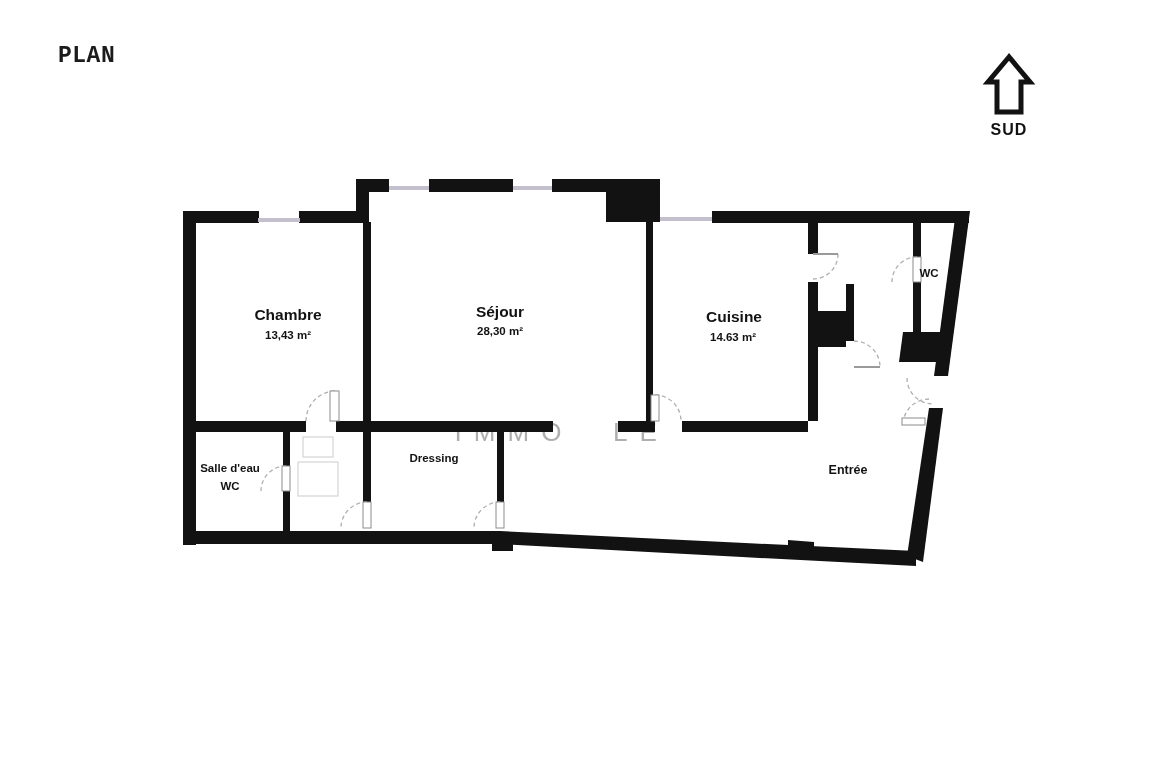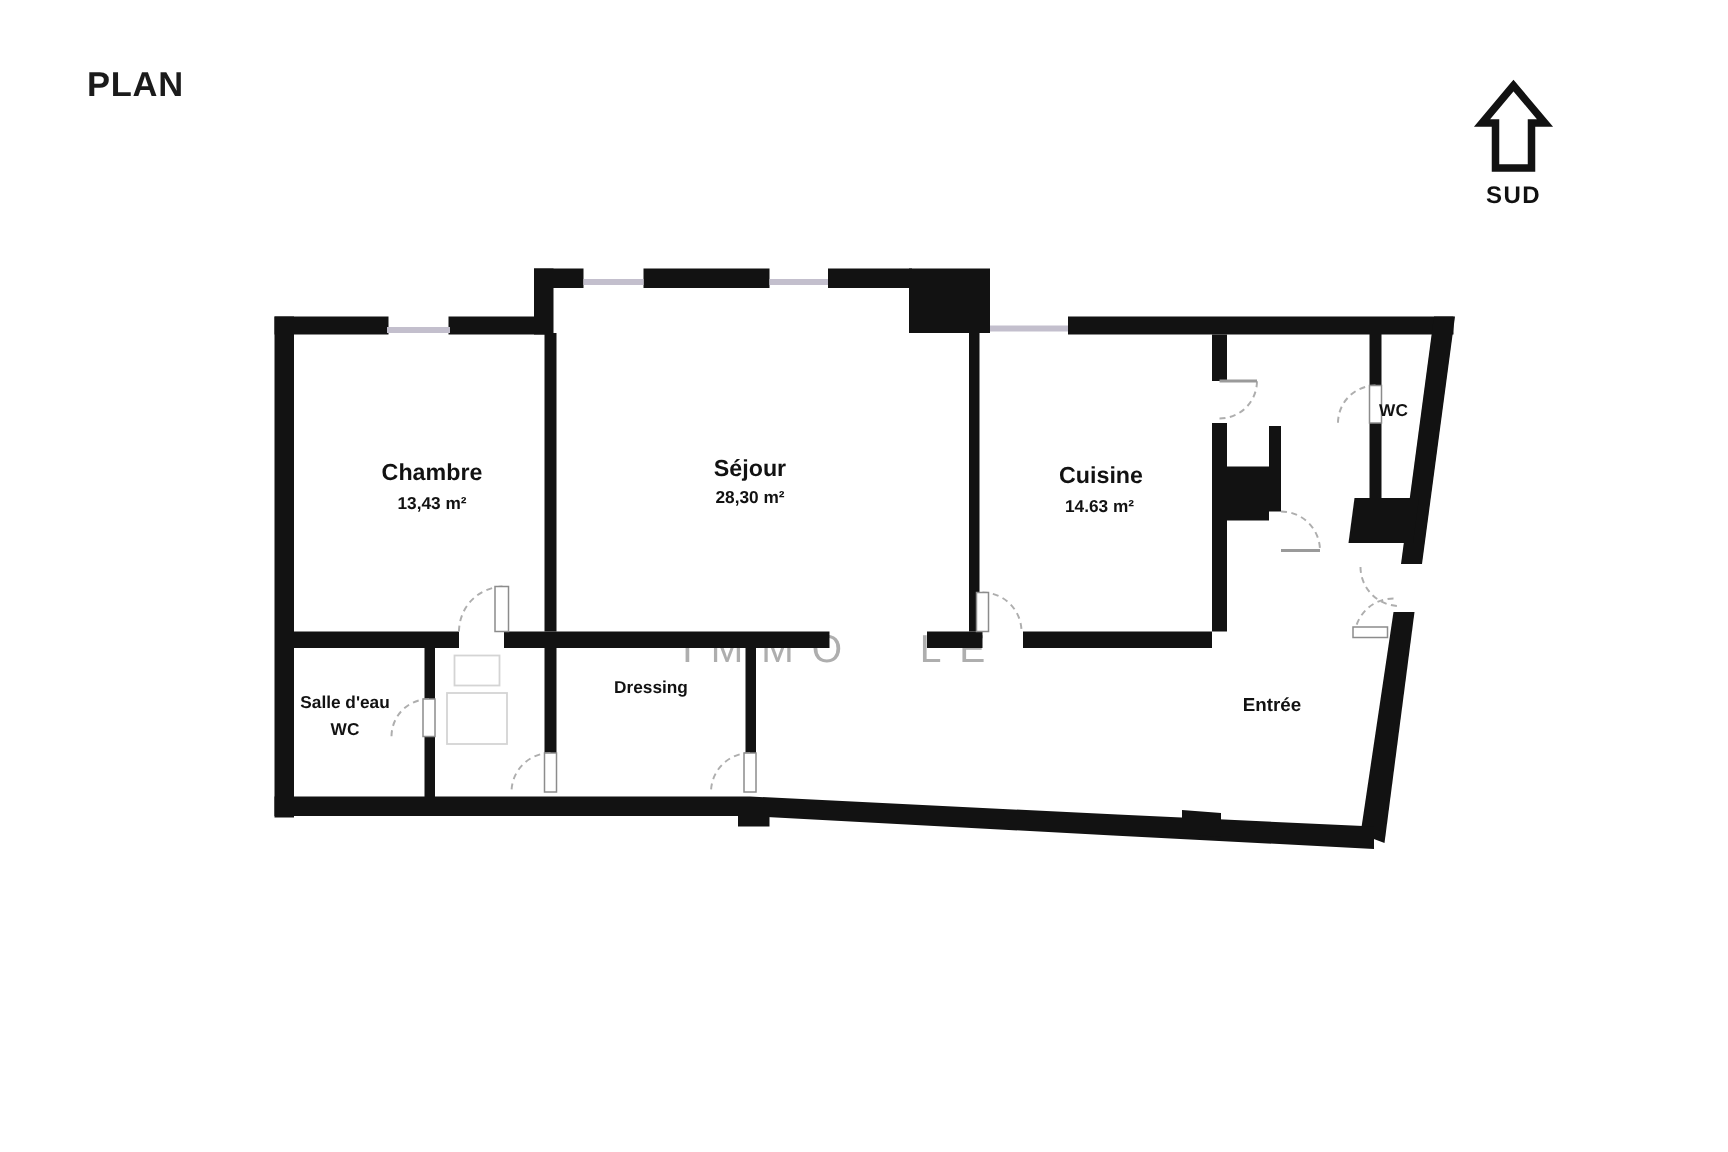--- a/index.html
+++ b/index.html
@@ -1,19 +1,19 @@
 <!DOCTYPE html>
 <html><head>
 <meta charset="utf-8">
 <style>
   html,body{margin:0;padding:0;background:#fff;}
   .page{position:relative;width:1152px;height:768px;overflow:hidden;background:#fff;
         font-family:"Liberation Sans",sans-serif;}
   .title{position:absolute;left:58px;top:43px;font-size:23px;font-weight:bold;
-         color:#1b1b1b;letter-spacing:.5px;}
+         color:#1b1b1b;letter-spacing:.5px;font-family:Liberation Mono, monospace;}
   svg.plan{position:absolute;left:0;top:0;}
   .wall{fill:#121212;}
   .win{fill:#c3bfcd;}
   .door{fill:none;stroke:#aeaeae;stroke-width:1.3;stroke-dasharray:4 3;}
   .leaf{fill:#ffffff;stroke:#8c8c8c;stroke-width:1;}
   .leafline{stroke:#9a9a9a;stroke-width:2;}
   .fix{fill:none;stroke:#d4d4d4;stroke-width:1.2;}
   .room-name{font-weight:bold;fill:#121212;font-size:15.5px;text-anchor:middle;
              font-family:"Liberation Sans",sans-serif;}
   .room-area{font-weight:bold;fill:#121212;font-size:11.5px;text-anchor:middle;

